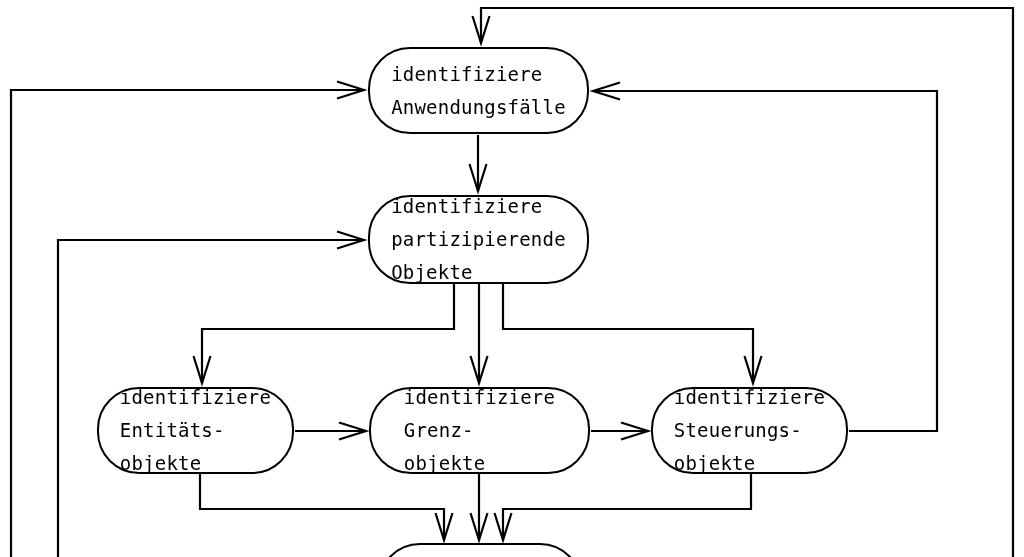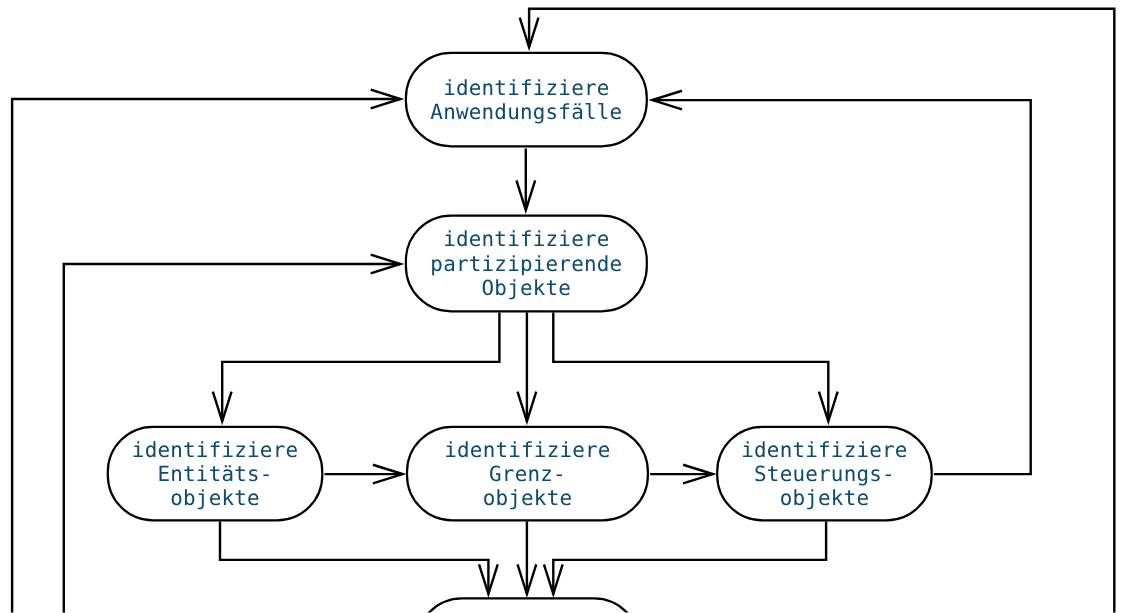--- a/index.html
+++ b/index.html
@@ -25,25 +25,25 @@
   }
   .node {
     position: absolute;
     box-sizing: border-box;
     border: 2.5px solid #000000;
     border-radius: 42px;
     background: #ffffff;
     display: flex;
     align-items: center;
     justify-content: center;
-    text-align: center;
+    text-align: left;
     font-size: 19px;
-    line-height: 22px;
+    line-height: 33px;
     letter-spacing: 0.2px;
-    color: #0c4a6e;
+    color: #000000;
     white-space: pre-line;
   }
   .node-anwendungsfaelle { left: 368px; top: 47px;  width: 221px; height: 87px; }
   .node-partizipierende  { left: 368px; top: 195px; width: 221px; height: 89px; }
   .node-entitaets        { left: 97px;  top: 387px; width: 197px; height: 87px; }
   .node-grenz            { left: 369px; top: 387px; width: 221px; height: 87px; }
   .node-steuerungs       { left: 651px; top: 387px; width: 197px; height: 87px; }
   .node-unten            { left: 378px; top: 543px; width: 204px; height: 95px; }
 </style>
 </head>

